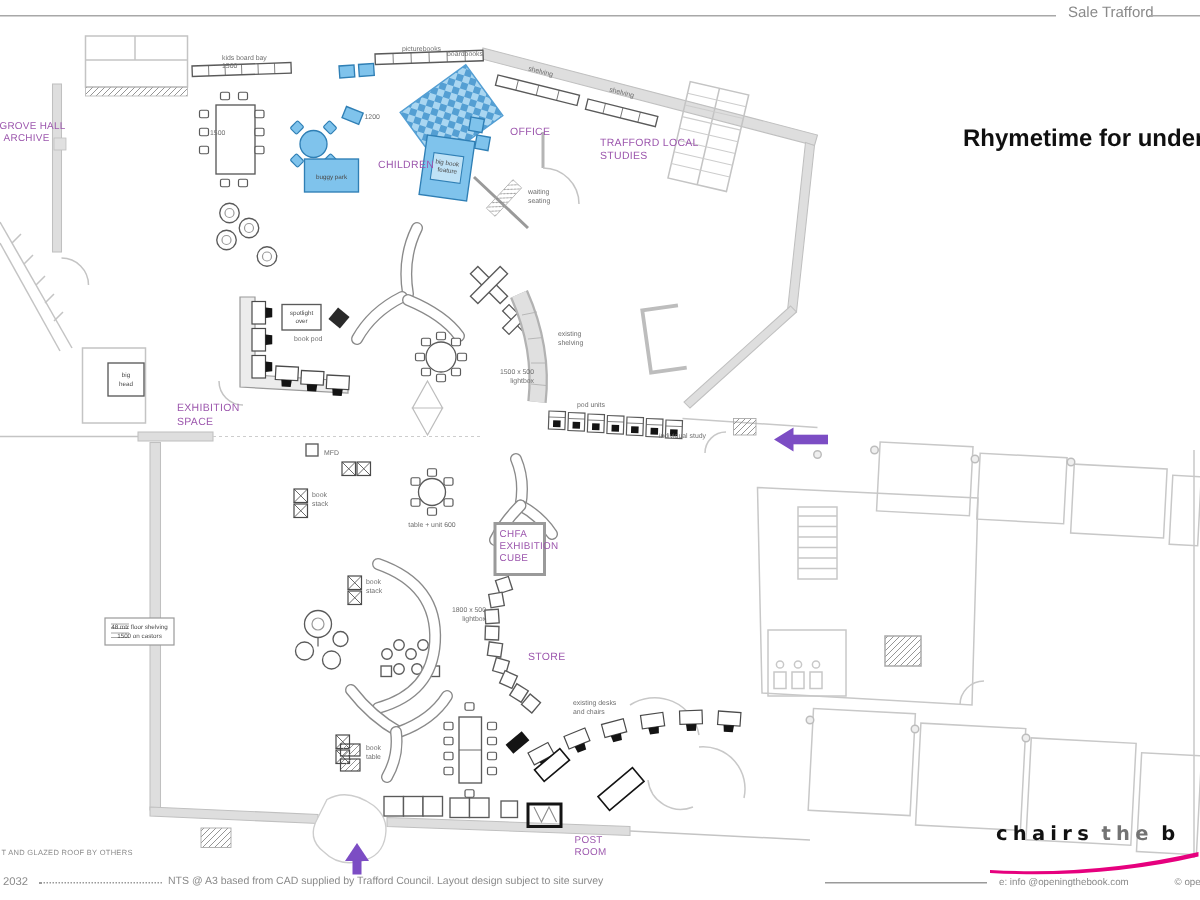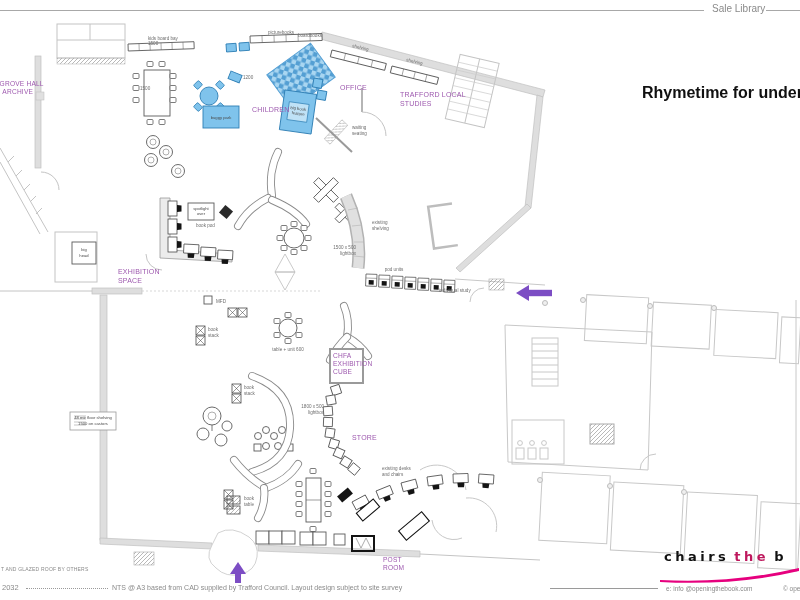--- a/index.html
+++ b/index.html
@@ -28,21 +28,21 @@
           white-space:nowrap;z-index:2}
   #roof-note{position:absolute;left:1px;top:566px;font-size:5px;color:#8a8a8a;letter-spacing:.2px;z-index:2;white-space:nowrap}
   #year{position:absolute;left:2px;top:583px;font-size:7.5px;color:#8a8a8a;z-index:2}
   .ft-dots{position:absolute;left:26px;top:588px;width:82px;border-top:1px dotted #9a9a9a;z-index:2}
   #scale-note{position:absolute;left:112px;top:584px;font-size:7px;color:#8a8a8a;z-index:2;white-space:nowrap}
   .ft-line{position:absolute;left:550px;top:588px;width:108px;border-top:1px solid #9a9a9a;z-index:2}
   #email{position:absolute;left:666px;top:585px;font-size:6.5px;color:#8a8a8a;z-index:2;white-space:nowrap}
   #copyright{position:absolute;left:783px;top:585px;font-size:6.5px;color:#8a8a8a;z-index:2;white-space:nowrap}
   #logo{position:absolute;left:664px;top:549px;z-index:2;white-space:nowrap;
         font-family:"DejaVu Sans",sans-serif;font-weight:bold;font-size:13px;letter-spacing:3.5px;color:#111}
-  #logo .pink{color:#be185d}
+  #logo .pink{color:#737373}
   #logo .word{margin-right:5px}
   #swoosh{position:absolute;left:660px;top:566px;z-index:2}
 </style>
 </head>
 <body>
 
 <svg id="plan" width="800" height="600" viewBox="0 0 800 600">
   <defs>
     <pattern id="rug" width="9" height="9" patternUnits="userSpaceOnUse" patternTransform="rotate(-36)">
       <rect width="9" height="9" fill="#a9d6f1"></rect>
@@ -497,21 +497,21 @@
     <text x="93" y="419" text-anchor="middle" class="dlabel">48 mtr floor shelving</text>
     <text x="93" y="425" text-anchor="middle" class="dlabel">1500 on castors</text>
     <text x="244" y="500" class="tlabel">book</text>
     <text x="244" y="506" class="tlabel">table</text>
     <text x="382" y="470" class="tlabel">existing desks</text>
     <text x="382" y="476" class="tlabel">and chairs</text>
   </g>
 </svg>
 
 <div class="hdr-line" style="left:0;width:704px"></div>
-<span id="sale-lib">Sale Library</span>
+<span id="sale-lib">Sale Trafford</span>
 <div class="hdr-line" style="left:766px;width:34px"></div>
 
 <div id="dtitle">Rhymetime for under</div>
 
 <div id="roof-note">T AND GLAZED ROOF BY OTHERS</div>
 <div id="year">2032</div>
 <div class="ft-dots"></div>
 <div id="scale-note">NTS @ A3 based from CAD supplied by Trafford Council. Layout design subject to site survey</div>
 <div class="ft-line"></div>
 <div id="email">e: info @openingthebook.com</div>

